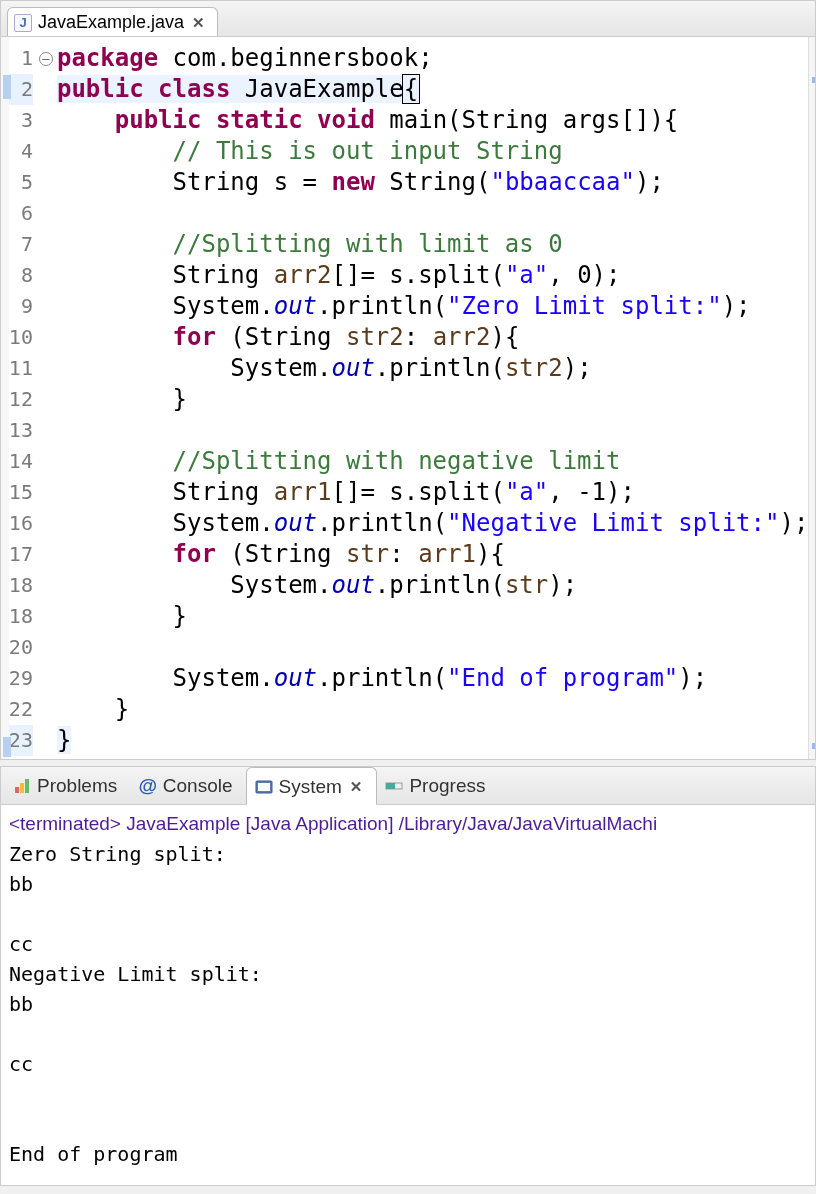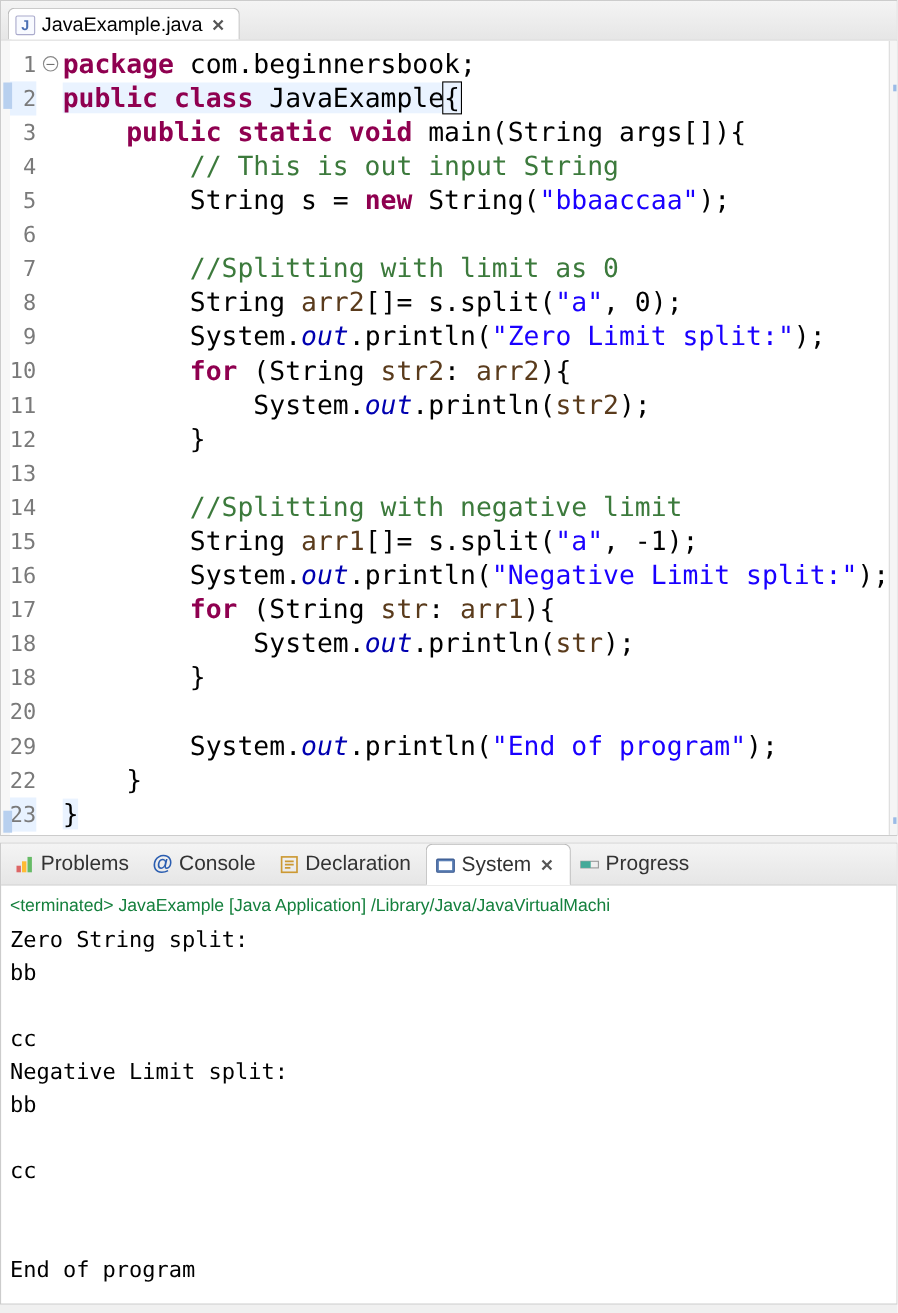--- a/index.html
+++ b/index.html
@@ -148,22 +148,22 @@
   .console-body {
     flex:1;
     padding: 4px 8px;
     font-size:20px;
     line-height:30px;
     white-space:pre;
     overflow:hidden;
   }
   .status-line {
     font-family: Arial, sans-serif;
-    color:#15803d;
-    font-size:16px;
+    color:#4c1d95;
+    font-size:19px;
     white-space:nowrap;
     overflow:hidden;
   }
   .ln-hl { background:#e8f2ff; display:block; }
   .ln { display:block; }
   .overview-ruler {
     width:14px;
     background:#f5f5f5;
     border-left:1px solid #ddd;
     position:relative;
@@ -293,29 +293,20 @@
             <rect x="7" y="6" width="4" height="10" fill="#fb3"></rect>
             <rect x="12" y="2" width="4" height="14" fill="#6b6"></rect>
           </svg>
       </span>
       <span>Problems</span>
     </div>
     <div class="btab">
       <span style="color:#2a5db0;font-weight:bold;font-style:italic">@</span>
       <span>Console</span>
     </div>
-    <div class="btab">
-      <span class="mini-icon">
-        <svg viewBox="0 0 18 18">
-            <rect x="2" y="2" width="14" height="14" fill="none" stroke="#cc9933" stroke-width="1.5"></rect>
-            <path d="M5 6 h8 M5 9 h8 M5 12 h5" stroke="#cc9933" stroke-width="1.5"></path>
-          </svg>
-      </span>
-      <span>Declaration</span>
-    </div>
     <div class="btab active">
       <span class="mini-icon">
         <svg viewBox="0 0 18 18">
             <rect x="1" y="3" width="16" height="12" rx="1" fill="#5b7fb5" stroke="#3a5a90"></rect>
             <rect x="3" y="5" width="12" height="8" fill="#fff"></rect>
           </svg>
       </span>
       <span>System</span>
       <span class="close-x">✕</span>
     </div>

